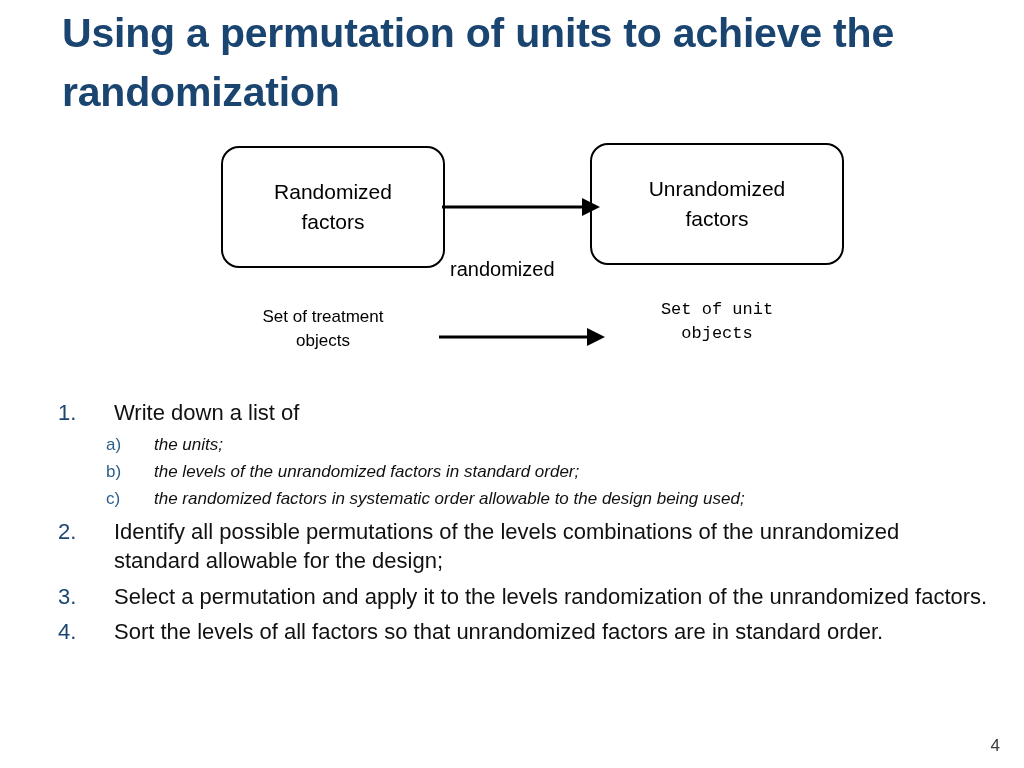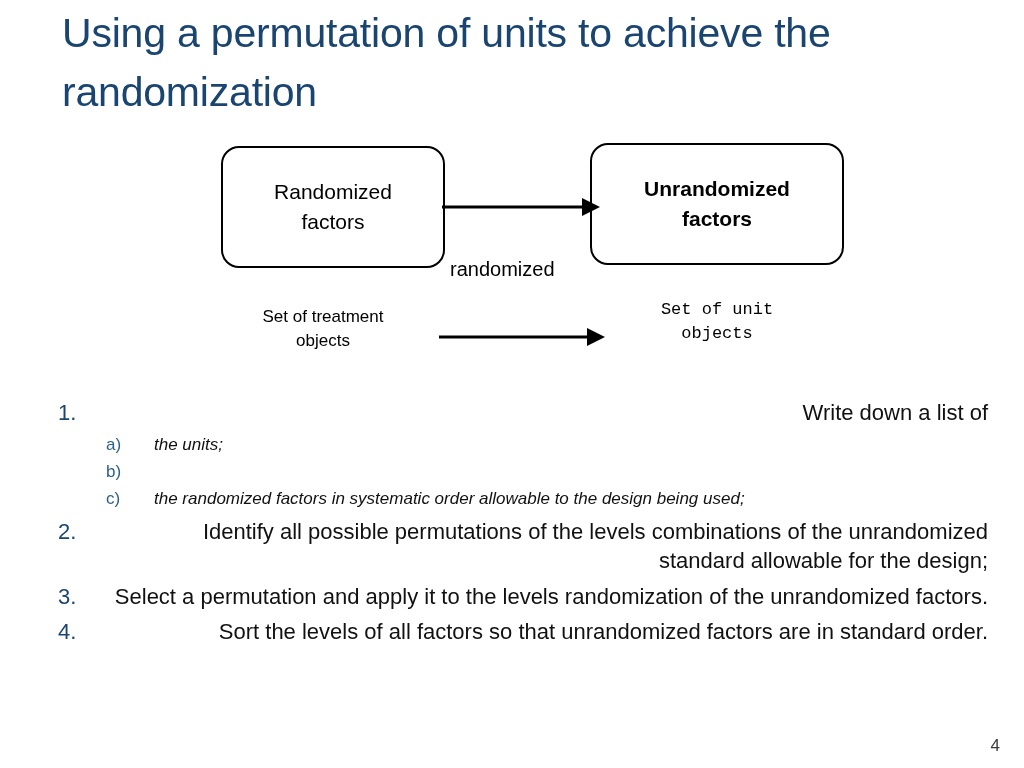--- a/index.html
+++ b/index.html
@@ -18,21 +18,21 @@
 
   
   #slide-title {
     position: absolute;
     left: 62px;
     top: 4px;
     width: 900px;
     font-size: 41px;
     line-height: 1.45;
     color: #1a4571;
-    font-weight: normal;
+    font-weight: bold;
     white-space: pre-wrap;
     letter-spacing: -0.2px;
   }
 
   
   #diagram {
     position: absolute;
     left: 12px;
     top: 0;
     width: 895px;
@@ -57,21 +57,20 @@
     left: 209px;
     top: 146px;
     width: 224px;
     height: 122px;
   }
   #box-unrandomized-factors {
     left: 578px;
     top: 143px;
     width: 254px;
     height: 122px;
-    font-weight: bold;
   }
   .arrow-svg {
     position: absolute;
   }
   #arrow-top {
     left: 428px;
     top: 192px;
     width: 160px;
     height: 30px;
   }
@@ -123,21 +122,20 @@
     color: #111111;
     margin-bottom: 6px;
   }
   .li-main .marker {
     flex: 0 0 56px;
     color: #1a4571;
     font-size: 22px;
   }
   .li-main .body {
     flex: 1 1 auto;
-    text-align: right;
   }
   .sublist {
     margin: 3px 0 6px 0;
   }
   .li-sub {
     display: flex;
     align-items: flex-start;
     font-size: 17px;
     line-height: 1.45;
     color: #111111;
@@ -205,20 +203,21 @@
     <span class="marker">1.</span>
     <span class="body">Write down a list of</span>
   </div>
   <div class="sublist">
     <div class="li-sub">
       <span class="marker">a)</span>
       <span class="body">the units;</span>
     </div>
     <div class="li-sub">
       <span class="marker">b)</span>
+      <span class="body">the levels of the unrandomized factors in standard order;</span>
     </div>
     <div class="li-sub">
       <span class="marker">c)</span>
       <span class="body">the randomized factors in systematic order allowable to the design being used;</span>
     </div>
   </div>
 
   <div class="li-main">
     <span class="marker">2.</span>
     <span class="body">Identify all possible permutations of the levels combinations of the unrandomized standard allowable for the design;</span>

